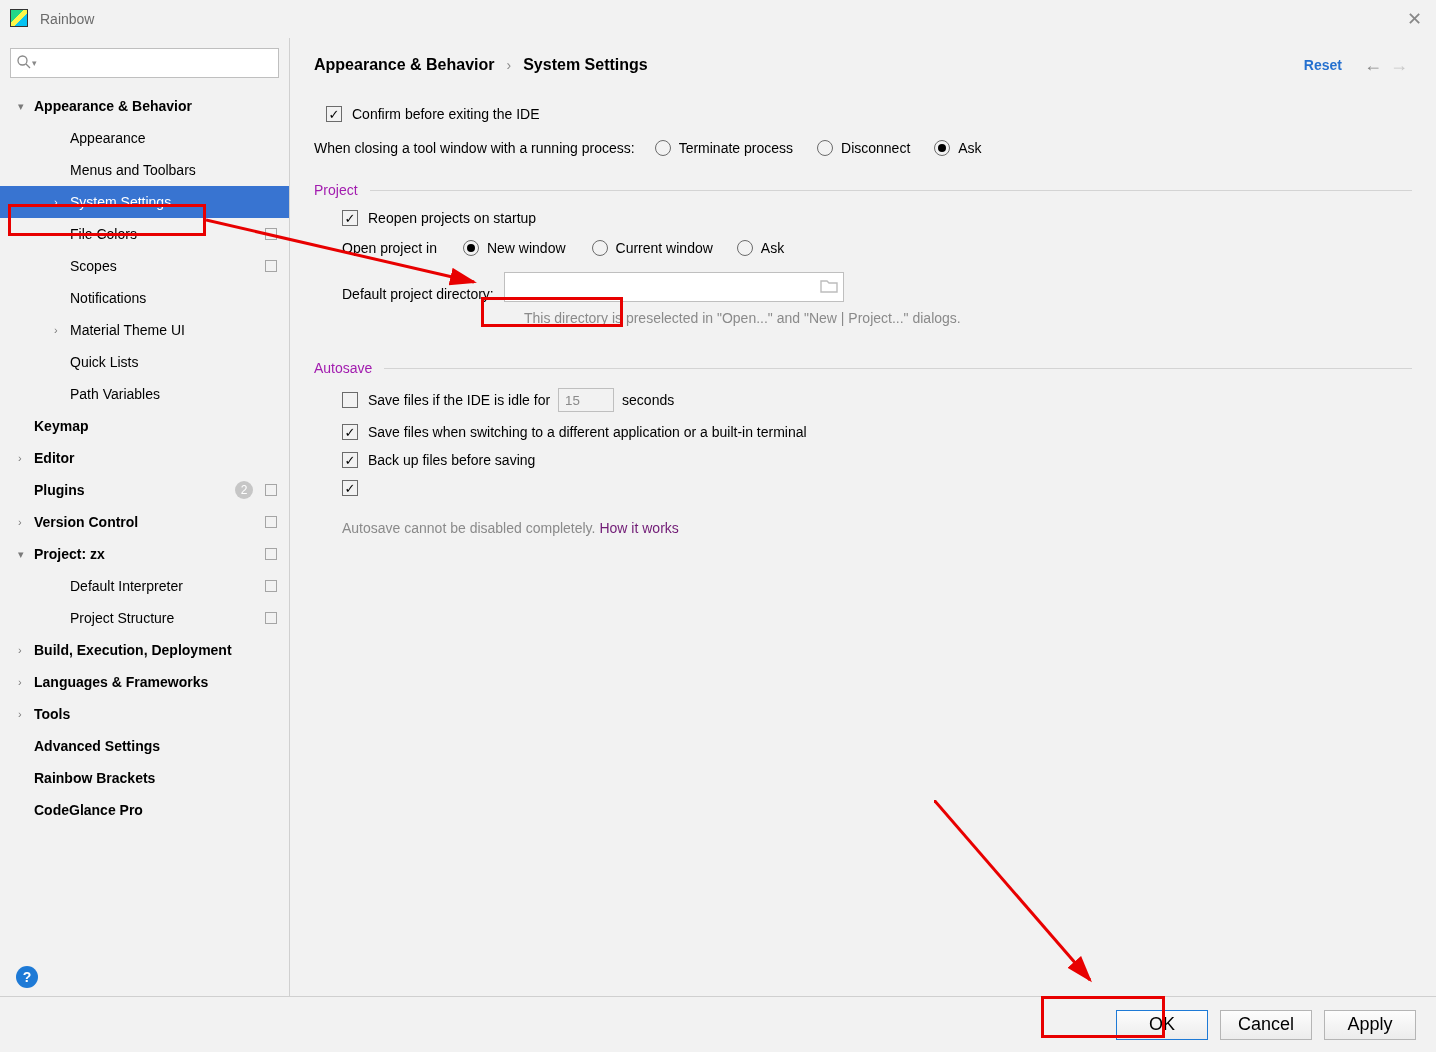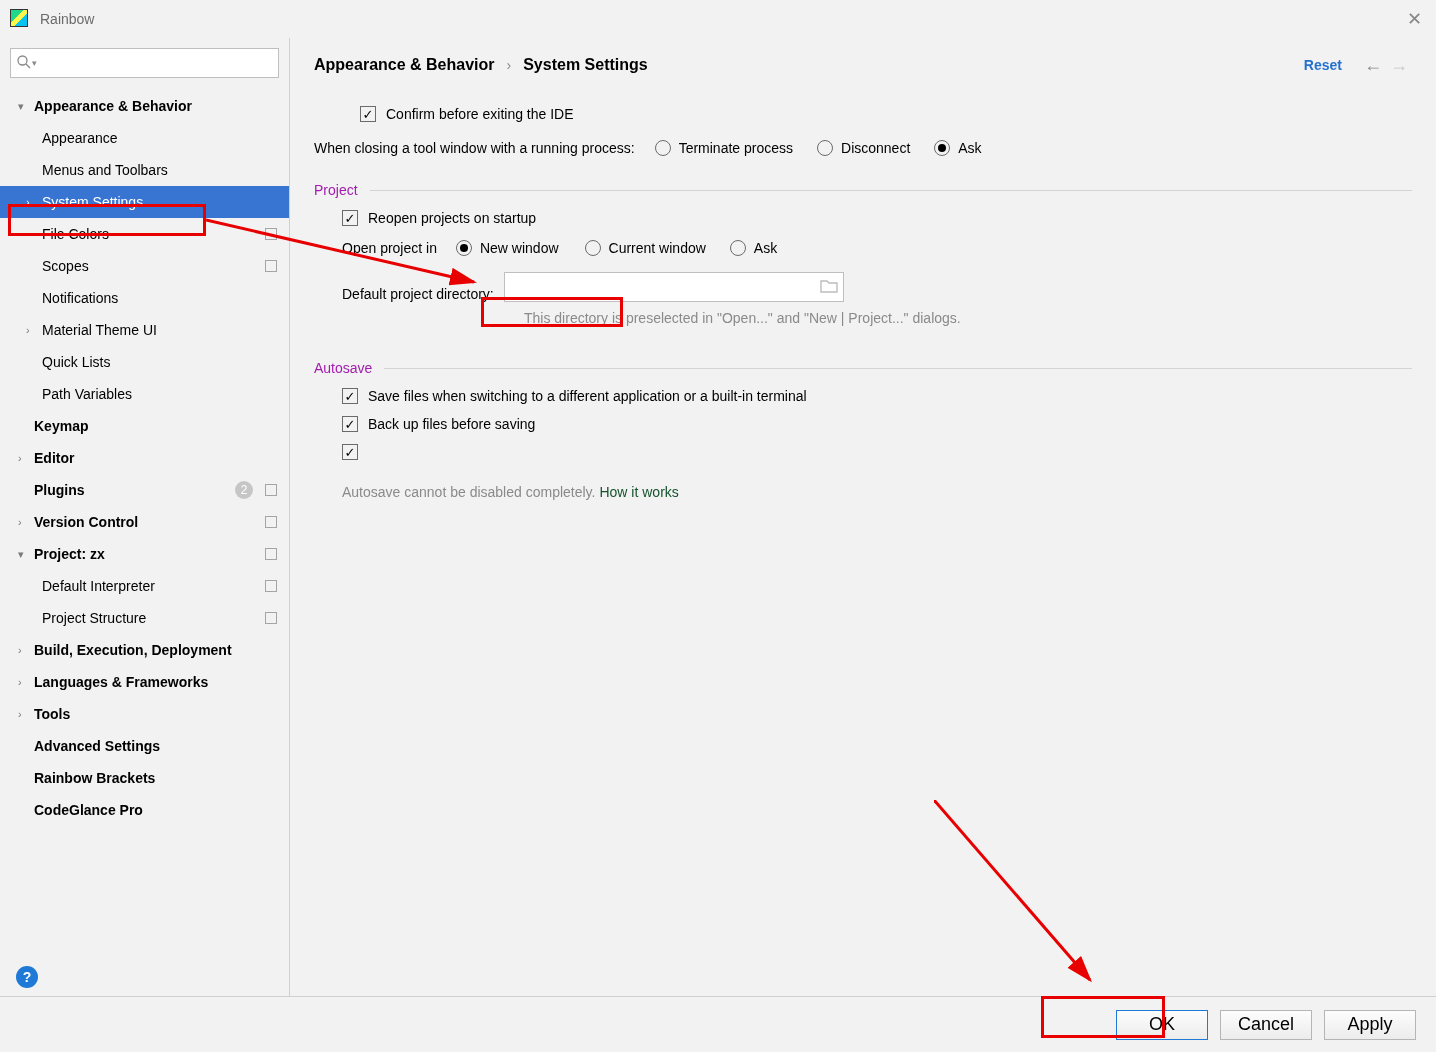--- a/index.html
+++ b/index.html
@@ -17,21 +17,21 @@
 
 .sidebar { width: 290px; background: #f2f2f2; border-right: 1px solid #d0d0d0; display: flex; flex-direction: column; }
 .search-wrap { padding: 10px 10px 6px 10px; }
 .search { position: relative; }
 .search input { width: 100%; height: 30px; padding: 0 28px 0 30px; border: 1px solid #bfbfbf; background: #fff; font-size: 14px; }
 .search .mag { position: absolute; left: 6px; top: 6px; color: #888; }
 .search .dd { position: absolute; left: 22px; top: 10px; color: #888; font-size: 9px; }
 
 .tree { flex: 1; padding-top: 6px; overflow: hidden; }
 .node { display: flex; align-items: center; height: 32px; padding-left: 18px; padding-right: 12px; cursor: pointer; color: #000; }
-.node.child { padding-left: 26px; }
+.node.child { padding-left: 54px; }
 .node .chev { width: 12px; color: #7a7a7a; font-size: 11px; margin-right: 4px; display: inline-block; }
 .node .lbl { flex: 1; white-space: nowrap; }
 .node.bold .lbl { font-weight: 600; }
 .node.selected { background: #3874d1; color: #fff; }
 .node.selected .chev { color: #fff; }
 .node .badge { background: #c6c6c6; color: #fff; border-radius: 50%; width: 18px; height: 18px; font-size: 12px; display: inline-flex; align-items: center; justify-content: center; margin-right: 6px; }
 .node .mark { width: 12px; height: 12px; border: 1px solid #a5a5a5; margin-left: 6px; display: inline-block; }
 .help-icon { width: 22px; height: 22px; border-radius: 50%; background: #1e7ad6; color: #fff; display: flex; align-items: center; justify-content: center; font-weight: bold; margin: 8px 0 8px 16px; font-size: 14px; }
 
 
@@ -40,31 +40,31 @@
 .crumb { font-weight: 600; font-size: 16px; }
 .crumb-sep { margin: 0 12px; color: #8a8a8a; font-size: 14px; }
 .spacer { flex: 1; }
 .reset-link { color: #2470cf; font-weight: 600; margin-right: 18px; cursor: pointer; }
 .nav-arrow { color: #8a8a8a; margin: 0 4px; cursor: pointer; font-size: 18px; }
 
 .section-group-label { font-size: 14px; color: #a21caf; display: flex; align-items: center; margin-top: 26px; }
 .section-group-label .line { flex: 1; height: 1px; background: #d4d4d4; margin-left: 12px; }
 
 .row { display: flex; align-items: center; margin-top: 12px; padding-left: 28px; }
-.row.first { margin-top: 14px; padding-left: 12px; margin-left: 34px; }
+.row.first { margin-top: 14px; padding-left: 12px; }
 .row.head { margin-top: 18px; padding-left: 0; }
 .check { width: 16px; height: 16px; border: 1.5px solid #6b6b6b; display: inline-flex; align-items: center; justify-content: center; margin-right: 10px; font-size: 13px; color: #000; }
 .check.on::after { content: "✓"; }
 .radio { width: 16px; height: 16px; border: 1.5px solid #6b6b6b; border-radius: 50%; display: inline-flex; align-items: center; justify-content: center; margin-right: 8px; }
 .radio.on::after { content: ""; width: 8px; height: 8px; background: #000; border-radius: 50%; }
 .radiolabel { margin-right: 24px; }
 .txt { color: #000; }
 .num { width: 56px; height: 24px; border: 1px solid #bfbfbf; background: #f2f2f2; color: #8a8a8a; padding: 0 6px; margin: 0 8px; }
 .hint { color: #8a8a8a; font-size: 14px; }
-.link { color: #14532d; cursor: pointer; }
+.link { color: #701a75; cursor: pointer; }
 
 .dir-row { display: flex; align-items: flex-end; margin-top: 14px; padding-left: 28px; }
 .dir-row .lbl { margin-right: 10px; }
 .dir-input { width: 340px; position: relative; }
 .dir-input input { width: 100%; height: 30px; border: 1px solid #bfbfbf; background: #fff; padding: 0 30px 0 6px; }
 .dir-input .folder { position: absolute; right: 6px; top: 6px; color: #bdbdbd; }
 
 
 .hl { position: absolute; border: 3px solid #e80000; pointer-events: none; }
 .arrow-svg { position: absolute; pointer-events: none; }
@@ -233,21 +233,21 @@
 
     <div class="section-group-label">
       <span>Project</span>
         <span class="line"></span>
     </div>
     <div class="row">
       <span class="check on"></span>
       <span class="txt">Reopen projects on startup</span>
     </div>
     <div class="row">
-      <span class="txt" style="margin-right:13px">Open project in</span>
+      <span class="txt" style="margin-right:20px">Open project in</span>
       <span style="display:inline-flex;align-items:center;padding:2px 6px">
         <span class="radio on"></span>
         <span class="radiolabel" style="margin-right:6px">New window</span>
       </span>
       <span style="width:14px"></span>
       <span class="radio"></span>
       <span class="radiolabel">Current window</span>
       <span class="radio"></span>
       <span class="radiolabel">Ask</span>
     </div>
@@ -262,20 +262,26 @@
         </span>
       </span>
     </div>
     <div class="row" style="padding-left:210px;margin-top:8px">
       <span class="hint">This directory is preselected in "Open..." and "New | Project..." dialogs.</span>
     </div>
 
     <div class="section-group-label" style="margin-top:34px">
       <span>Autosave</span>
         <span class="line"></span>
+    </div>
+    <div class="row">
+      <span class="check"></span>
+      <span class="txt">Save files if the IDE is idle for</span>
+      <input class="num" value="15" style="">
+      <span class="txt">seconds</span>
     </div>
     <div class="row">
       <span class="check on"></span>
       <span class="txt">Save files when switching to a different application or a built-in terminal</span>
     </div>
     <div class="row">
       <span class="check on"></span>
       <span class="txt">Back up files before saving</span>
     </div>
     <div class="row">

